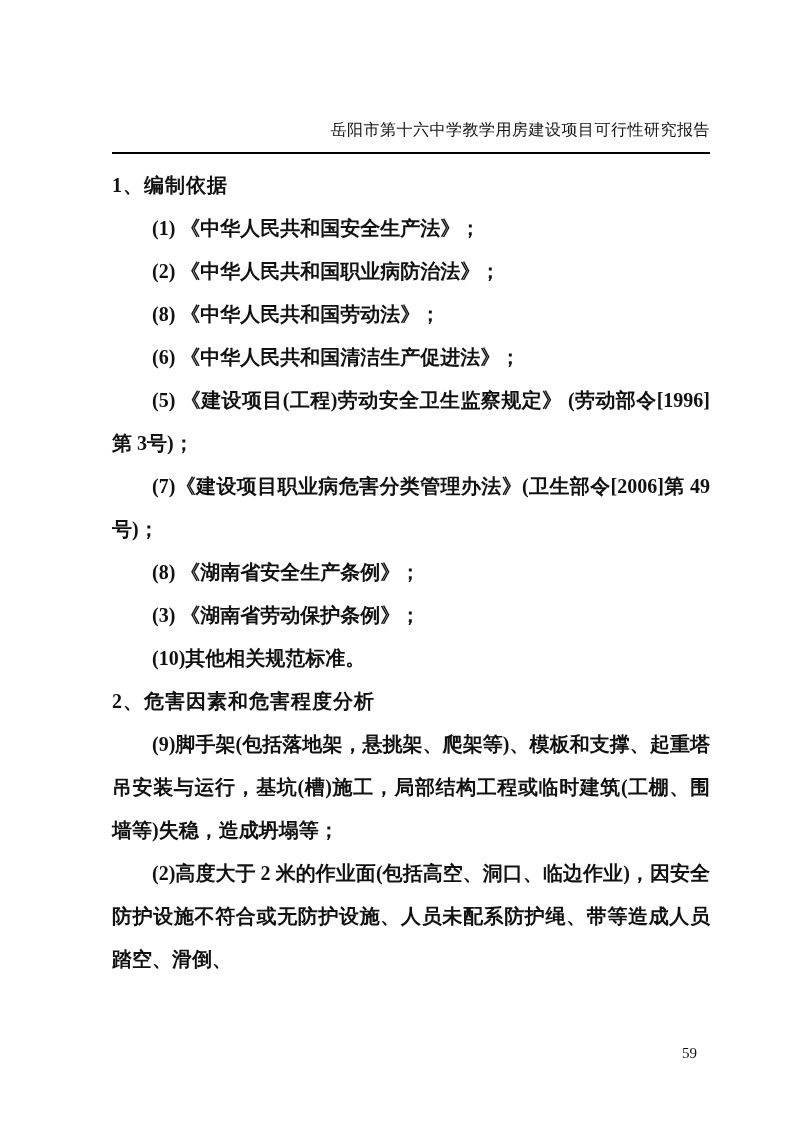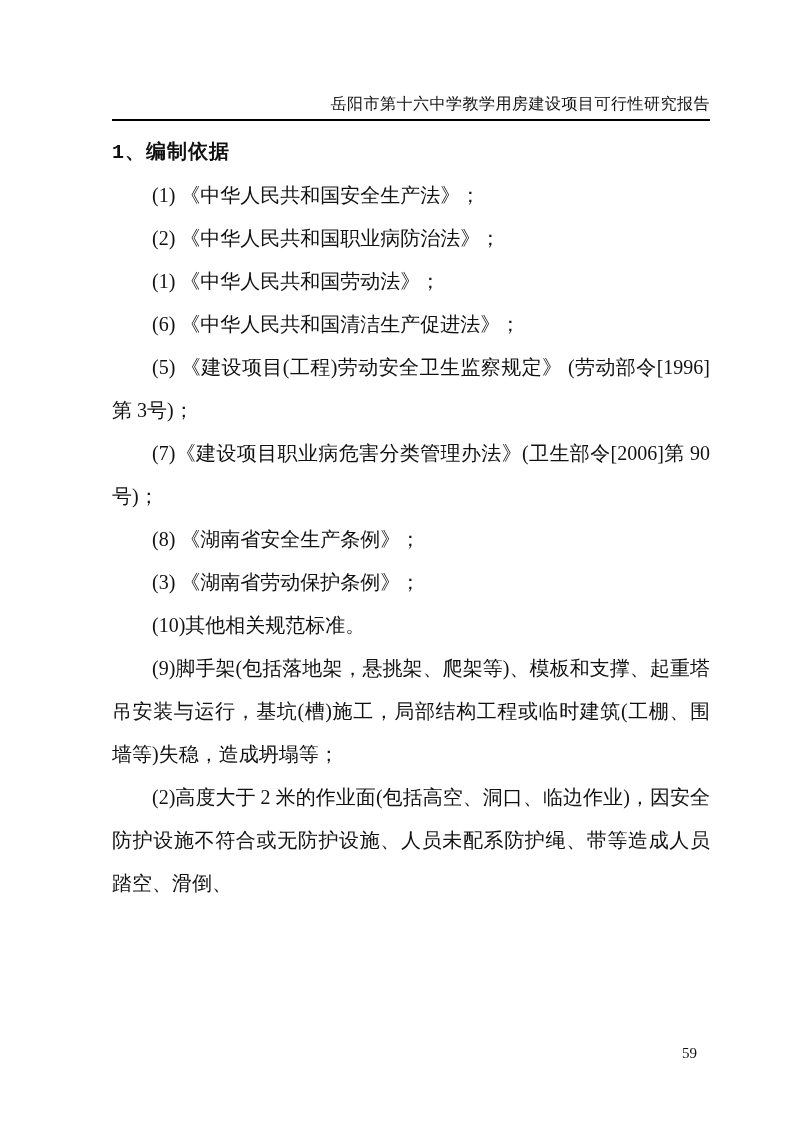--- a/index.html
+++ b/index.html
@@ -21,42 +21,44 @@
   .content {
     position: absolute;
     left: 112px;
     top: 94px;
     width: 598px;
   }
   .page-header {
     text-align: right;
     font-size: 16px;
     line-height: 20px;
-    padding-bottom: 5px;
+    padding-bottom: 12px;
     border-bottom: 2px solid #000000;
     letter-spacing: 0.5px;
+    margin-top: 26px;
   }
   .body-text {
     margin-top: 10px;
   }
   .sec-heading {
-    font-family: Liberation Mono, monospace;
+    font-family: Liberation Serif, serif;
     font-size: 20px;
     font-weight: bold;
     line-height: 43px;
     margin: 0;
     letter-spacing: 1px;
   }
   .para {
     font-size: 20px;
     line-height: 43px;
     margin: 0;
     text-indent: 2em;
     text-align: justify;
     word-break: break-all;
+    font-weight: bold;
   }
   .page-number {
     position: absolute;
     top: 1044px;
     right: 96px;
     font-size: 15px;
     line-height: 18px;
   }
 </style>
 </head>
@@ -66,28 +68,29 @@
   <div class="content">
 
     <div class="page-header">岳阳市第十六中学教学用房建设项目可行性研究报告</div>
 
     <div class="body-text">
 
       <h2 class="sec-heading">1、编制依据</h2>
 
       <p class="para">(1) 《中华人民共和国安全生产法》；</p>
       <p class="para">(2) 《中华人民共和国职业病防治法》；</p>
-      <p class="para">(1) 《中华人民共和国劳动法》；</p>
+      <p class="para">(8) 《中华人民共和国劳动法》；</p>
       <p class="para">(6) 《中华人民共和国清洁生产促进法》；</p>
       <p class="para">(5) 《建设项目(工程)劳动安全卫生监察规定》 (劳动部令[1996]第 3号)；</p>
-      <p class="para">(7)《建设项目职业病危害分类管理办法》(卫生部令[2006]第 90 号)；</p>
+      <p class="para">(7)《建设项目职业病危害分类管理办法》(卫生部令[2006]第 49 号)；</p>
       <p class="para">(8) 《湖南省安全生产条例》；</p>
       <p class="para">(3) 《湖南省劳动保护条例》；</p>
       <p class="para">(10)其他相关规范标准。</p>
 
+      <h2 class="sec-heading">2、危害因素和危害程度分析</h2>
 
       <p class="para">(9)脚手架(包括落地架，悬挑架、爬架等)、模板和支撑、起重塔吊安装与运行，基坑(槽)施工，局部结构工程或临时建筑(工棚、围墙等)失稳，造成坍塌等；</p>
       <p class="para">(2)高度大于 2 米的作业面(包括高空、洞口、临边作业)，因安全防护设施不符合或无防护设施、人员未配系防护绳、带等造成人员踏空、滑倒、</p>
 
     </div>
   </div>
 
   <div class="page-number">59</div>
 </div>
 

